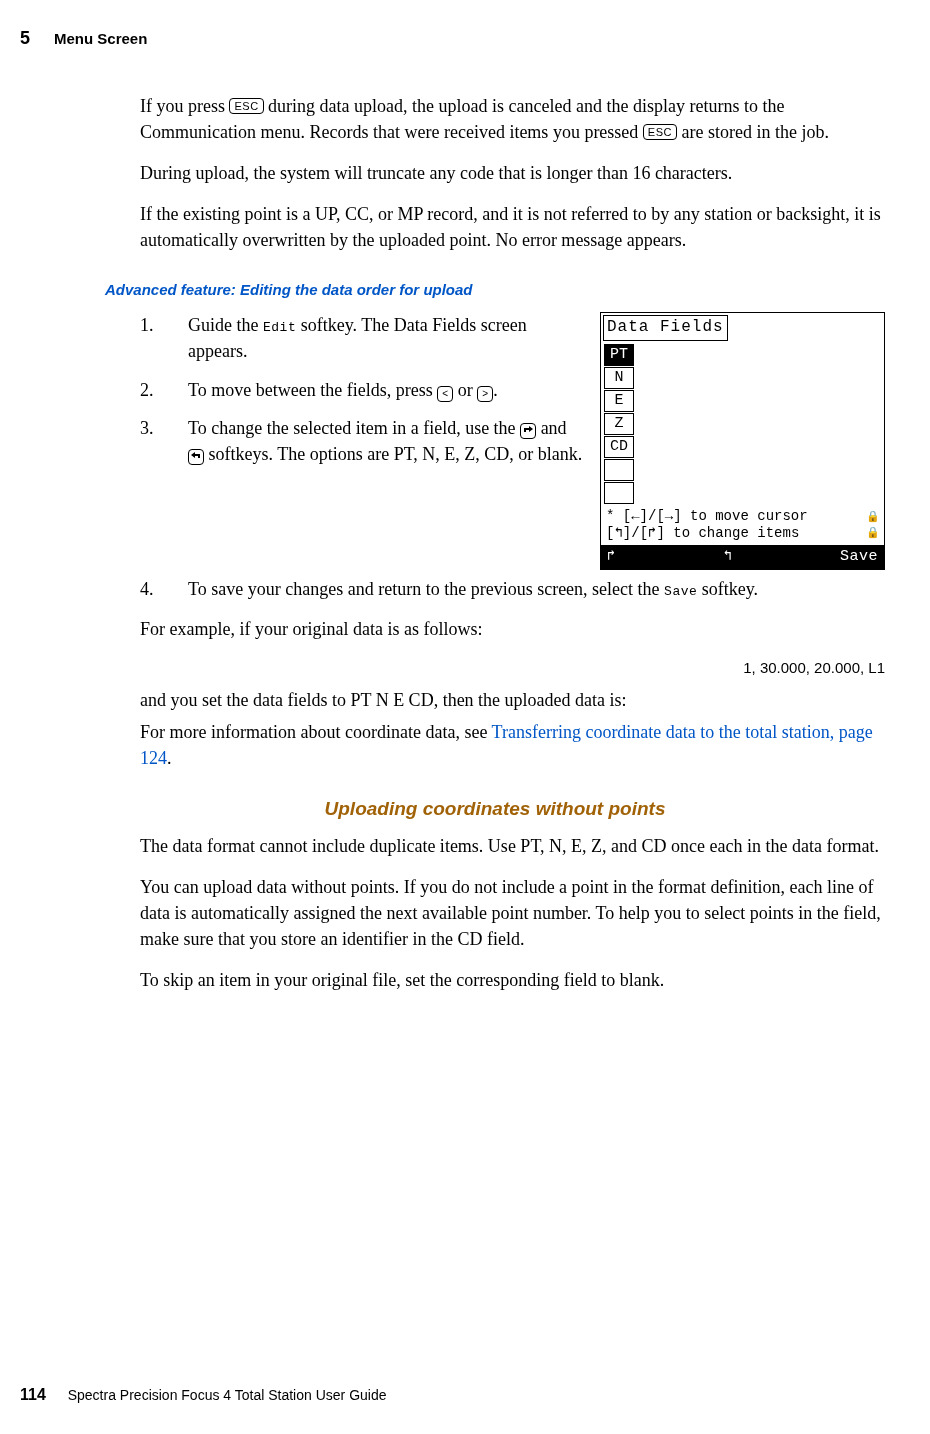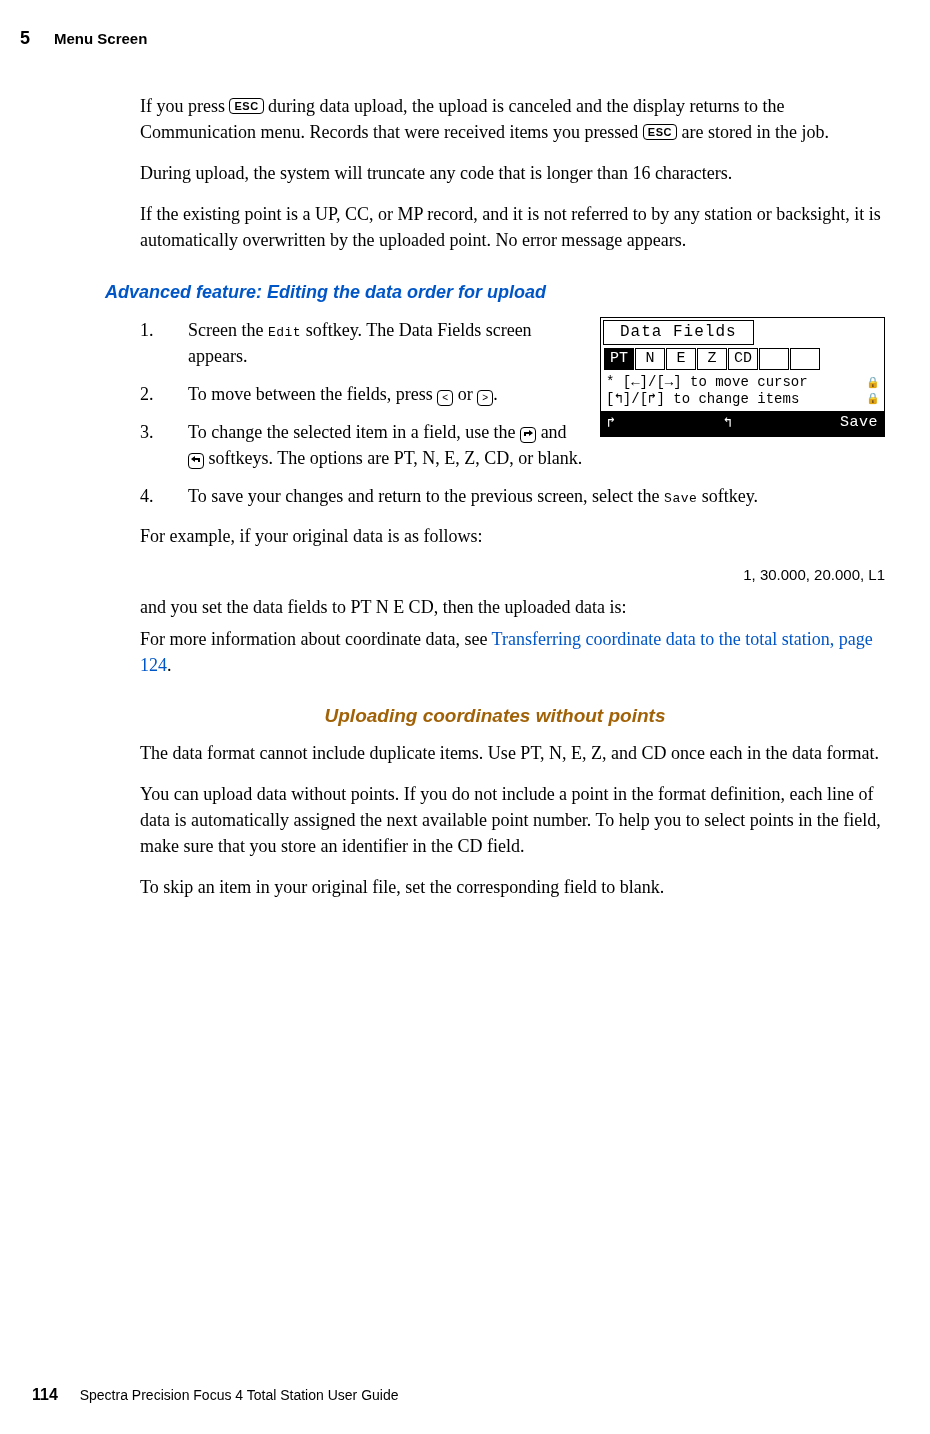--- a/index.html
+++ b/index.html
@@ -35,21 +35,21 @@
     .para {
       margin-bottom: 15px;
     }
     .key {
       display: inline-block;
       border: 1.5px solid #000;
       border-radius: 4px;
       padding: 0 4px;
       font-family: Arial, Helvetica, sans-serif;
       font-size: 11px;
-      font-weight: bold;
+      font-weight: normal;
       line-height: 14px;
       vertical-align: 2px;
       letter-spacing: 0.5px;
     }
     .smallkey {
       display: inline-block;
       border: 1.5px solid #000;
       border-radius: 4px;
       width: 16px;
       height: 16px;
@@ -62,21 +62,21 @@
     .smallkey svg {
       width: 12px;
       height: 12px;
       vertical-align: -1px;
     }
     .section-heading {
       color: #0056c7;
       font-family: Arial, Helvetica, sans-serif;
       font-weight: bold;
       font-style: italic;
-      font-size: 18px;
+      font-size: 15px;
       margin-top: 25px;
       margin-bottom: 12px;
       margin-left: -35px;
     }
     .subsection-heading {
       color: #a16207;
       font-family: Arial, Helvetica, sans-serif;
       font-weight: bold;
       font-style: italic;
       font-size: 19px;
@@ -120,29 +120,30 @@
       width: 285px;
       margin-left: 14px;
       margin-bottom: 6px;
       border: 1.5px solid #000;
       font-family: 'Courier New', monospace;
       font-size: 15px;
     }
     .screen-title {
       border: 1px solid #000;
       margin: 2px;
-      padding: 0 16px;
+      padding: 0 3px;
       display: inline-block;
       letter-spacing: 1px;
       font-size: 16px;
     }
     .field-row {
       display: flex;
       gap: 1px;
       padding: 1px 3px 3px 3px;
+      flex-direction: column;
     }
     .field-cell {
       border: 1.5px solid #000;
       width: 30px;
       height: 22px;
       text-align: center;
       line-height: 19px;
       font-size: 15px;
     }
     .field-cell.sel {
@@ -174,21 +175,21 @@
     .softkey-bar span {
       letter-spacing: 0.5px;
     }
     .arrow-glyph-white {
       display: inline-block;
       font-size: 14px;
     }
     .footer {
       position: absolute;
       bottom: 28px;
-      left: 32px;
+      left: 20px;
       font-family: Arial, Helvetica, sans-serif;
       font-size: 14px;
     }
     .page-num {
       font-weight: bold;
       font-size: 16px;
       margin-right: 18px;
     }
     .clear { clear: both; }
   </style>
@@ -231,21 +232,21 @@
     <div class="softkey-bar">
       <span class="arrow-glyph-white">↱</span>
       <span class="arrow-glyph-white">↰</span>
       <span>Save</span>
     </div>
   </div>
 
   <ol class="ordered-list">
     <li>
       <span class="list-num">1.</span>
-      <span>Screen the </span><span class="mono">Edit</span><span> softkey. The Data Fields screen appears.</span>
+      <span>Guide the </span><span class="mono">Edit</span><span> softkey. The Data Fields screen appears.</span>
     </li>
     <li>
       <span class="list-num">2.</span>
       <span>To move between the fields, press </span><span class="smallkey">&lt;</span><span> or </span><span class="smallkey">&gt;</span><span>.</span>
     </li>
     <li>
       <span class="list-num">3.</span>
       <span>To change the selected item in a field, use the </span><span class="smallkey"><svg viewBox="0 0 12 12">
             <path d="M2 8 L2 4 L7 4 L7 2 L11 5 L7 8 L7 6 L4 6 L4 8 Z" fill="#000"></path>
           </svg></span><span> and </span><span class="smallkey"><svg viewBox="0 0 12 12">

